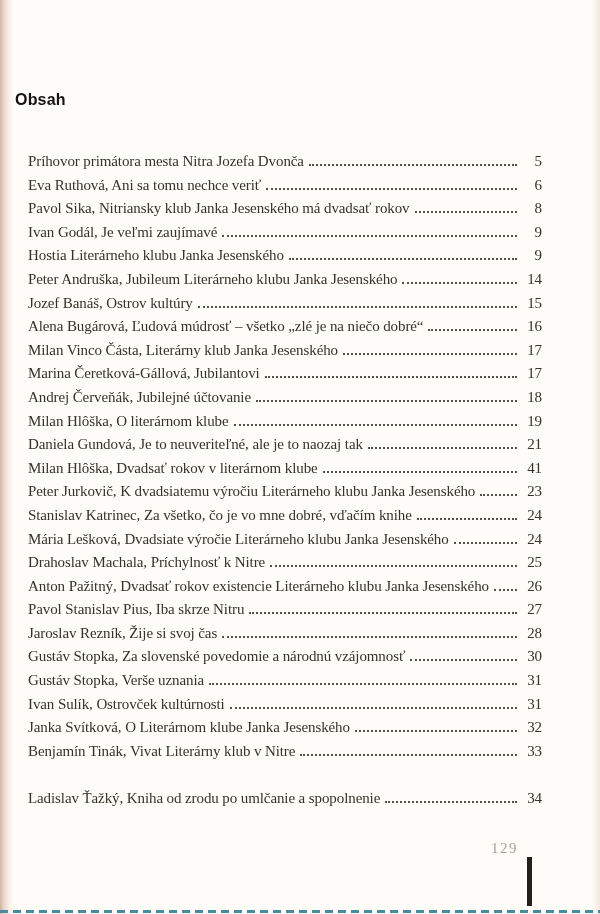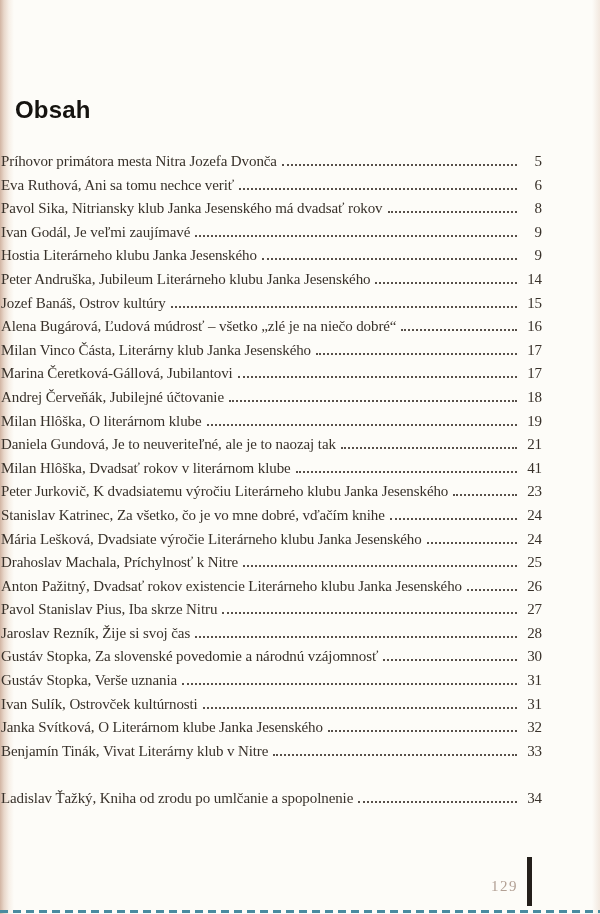--- a/index.html
+++ b/index.html
@@ -20,40 +20,40 @@
     position:absolute;right:0;top:0;bottom:0;width:8px;
     background:linear-gradient(to left,#f2e8df 0px,rgba(253,252,248,0) 8px);
   }
   .cutline{
     position:absolute;left:0;right:0;bottom:1px;height:3px;
     background:repeating-linear-gradient(90deg,#4a8ba0 0px,#4a8ba0 8px,rgba(0,0,0,0) 8px,rgba(0,0,0,0) 13px);
   }
   .title{
     position:absolute;left:15px;top:80px;
     font-family:"Liberation Sans","DejaVu Sans",sans-serif;
-    font-weight:bold;font-size:24px;color:#15130f;letter-spacing:.2px;
+    font-weight:bold;font-size:16px;color:#15130f;letter-spacing:.2px;
   }
   .toc{
-    position:absolute;left:1px;right:58px;top:150px;
+    position:absolute;left:28px;right:58px;top:150px;
   }
   .row{
     display:flex;align-items:baseline;
     height:23.6px;overflow:hidden;
     font-size:15px;line-height:23.6px;letter-spacing:-0.1px;
   }
   .row .t{white-space:nowrap;}
   .row.indent .t{padding-left:18px;margin-top:30px;}
   .leader{
     flex:1;min-width:10px;
     border-bottom:2px dotted #57504a;
     margin:0 3px 4px 5px;
   }
   .pg{min-width:22px;text-align:right;white-space:nowrap;}
   .folio{
-    position:absolute;right:82px;top:878px;
+    position:absolute;right:82px;top:840px;
     font-size:15px;letter-spacing:1.5px;color:#b2a094;
   }
   .folio-bar{
     position:absolute;left:527px;top:857px;width:5px;height:49px;
     background:#241f1b;
   }
 </style>
 </head>
 <body>
 

